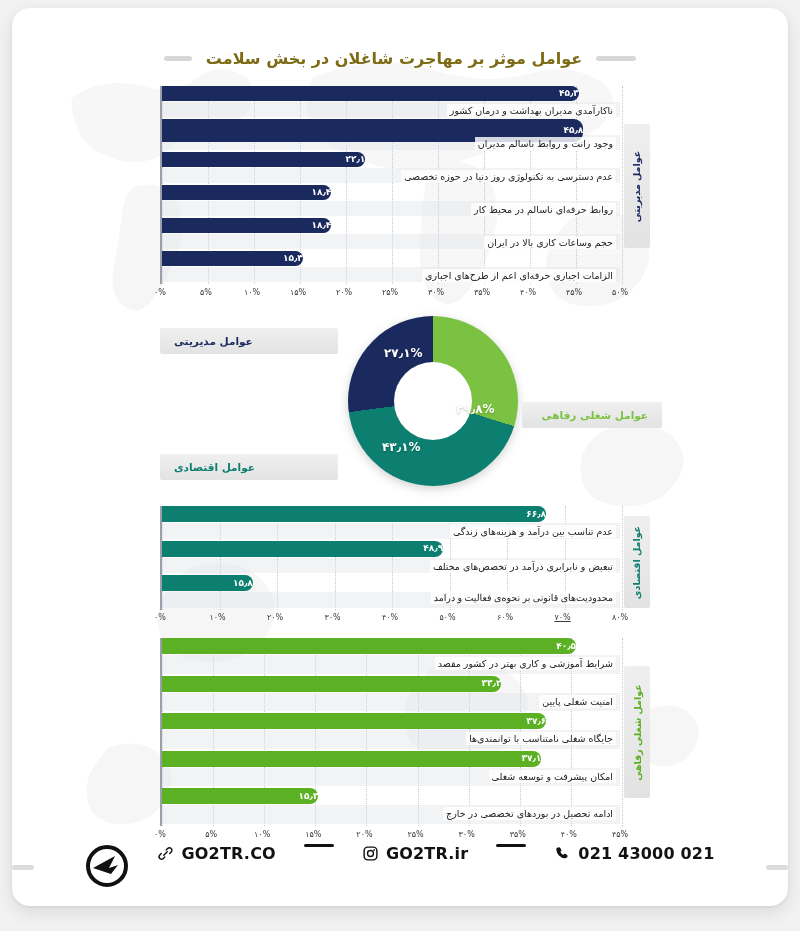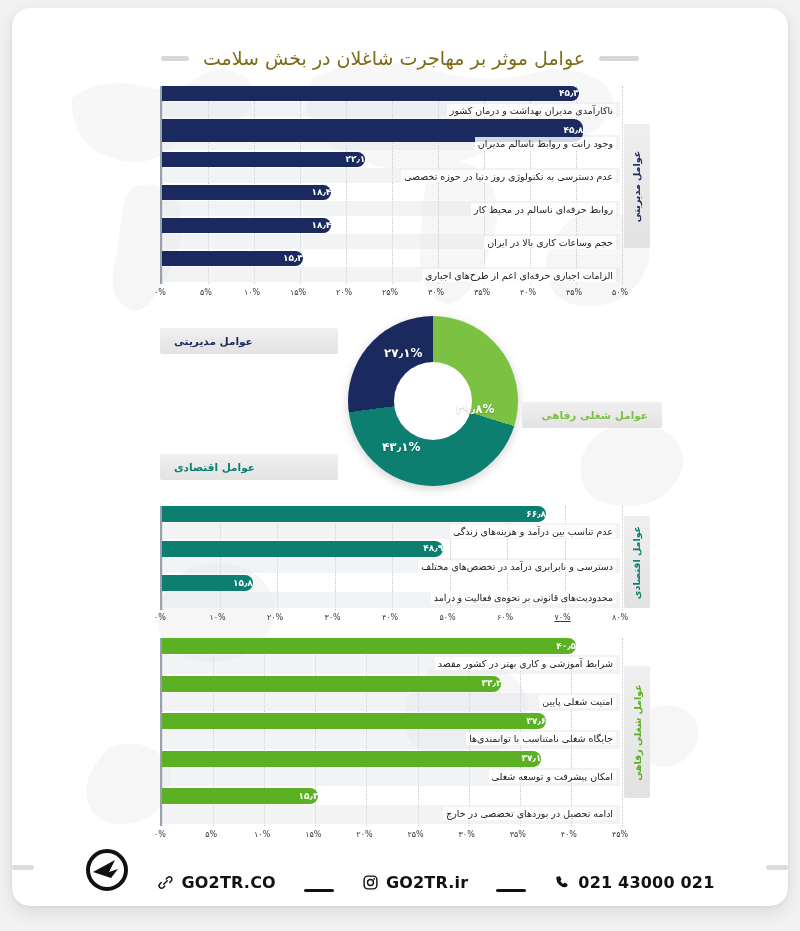--- a/index.html
+++ b/index.html
@@ -32,21 +32,21 @@
   #header {
     position: absolute; left: 0; top: 26px; width: 776px; height: 48px;
     display: flex; align-items: center; justify-content: center; gap: 14px;
   }
   .title-rule {
     height: 5px; width: 40px; border-radius: 3px;
     background: #d8d8d8;
   }
   .title-rule.short { width: 28px; }
   #page-title {
-    font-size: 19px; font-weight: 400; color: #7d6b16;
+    font-size: 16px; font-weight: 700; color: #7d6b16;
     letter-spacing: 0px; white-space: nowrap;
     direction: rtl;
   }
 
   
   .chart-block { position: absolute; }
 
   .plot {
     position: absolute; left: 0; top: 0;
     border-left: 2px solid #9aa0ab;       
@@ -120,21 +120,21 @@
     position: absolute; height: 26px;
     background: linear-gradient(180deg,#f0f0f0,#e3e3e3);
     display: flex; align-items: center;
     padding: 0 14px; font-size: 10.5px; font-weight: 700;
     direction: rtl; border-radius: 2px;
   }
 
   
   #footer {
     position: absolute; left: 0; bottom: 14px; width: 776px; height: 48px;
-    display: flex; align-items: flex-end; justify-content: center; gap: 28px;
+    display: flex; align-items: flex-start; justify-content: center; gap: 28px;
     direction: ltr;
   }
   .f-item { display: flex; align-items: center; gap: 7px; }
   .f-text { font-size: 16px; font-weight: 700; color: #111; letter-spacing: .2px; }
   .f-dash { width: 30px; height: 3px; background: #111; border-radius: 2px; }
   .edge-rule {
     position: absolute; width: 22px; height: 5px; background: #dcdcdc; border-radius: 3px;
   }
 </style>
 </head>
@@ -272,21 +272,21 @@
       <div id="rows-economic">
           <div class="row-stripe" style="top: 17px; height: 15.6667px;"></div>
           <div class="bar" style="top: 0px; height: 16px; width: 384.1px; background: rgb(12, 127, 112);">
             <span class="bar-value">۶۶٫۸</span>
           </div>
           <div class="row-label" style="top: 19px;">عدم تناسب بین درآمد و هزینه‌های زندگی</div>
           <div class="row-stripe" style="top: 51.6667px; height: 15.6667px;"></div>
           <div class="bar" style="top: 34.6667px; height: 16px; width: 281.175px; background: rgb(12, 127, 112);">
             <span class="bar-value">۴۸٫۹</span>
           </div>
-          <div class="row-label" style="top: 53.6667px;">دسترسی و نابرابری درآمد در تخصص‌های مختلف</div>
+          <div class="row-label" style="top: 53.6667px;">تبعیض و نابرابری درآمد در تخصص‌های مختلف</div>
           <div class="row-stripe" style="top: 86.3333px; height: 15.6667px;"></div>
           <div class="bar" style="top: 69.3333px; height: 16px; width: 90.85px; background: rgb(12, 127, 112);">
             <span class="bar-value">۱۵٫۸</span>
           </div>
           <div class="row-label" style="top: 85px; font-family: Liberation Serif, serif;">محدودیت‌های قانونی بر نحوه‌ی فعالیت و درامد</div>
         </div>
     </div>
 
     <div class="axis" style="top:107px; height:16px;">
       <div id="ticks-economic">

